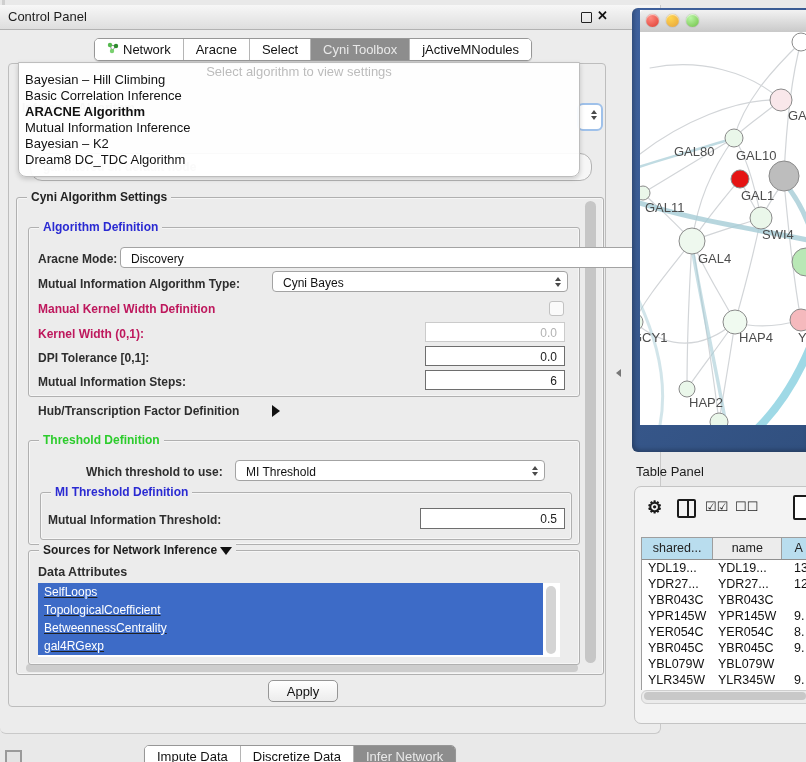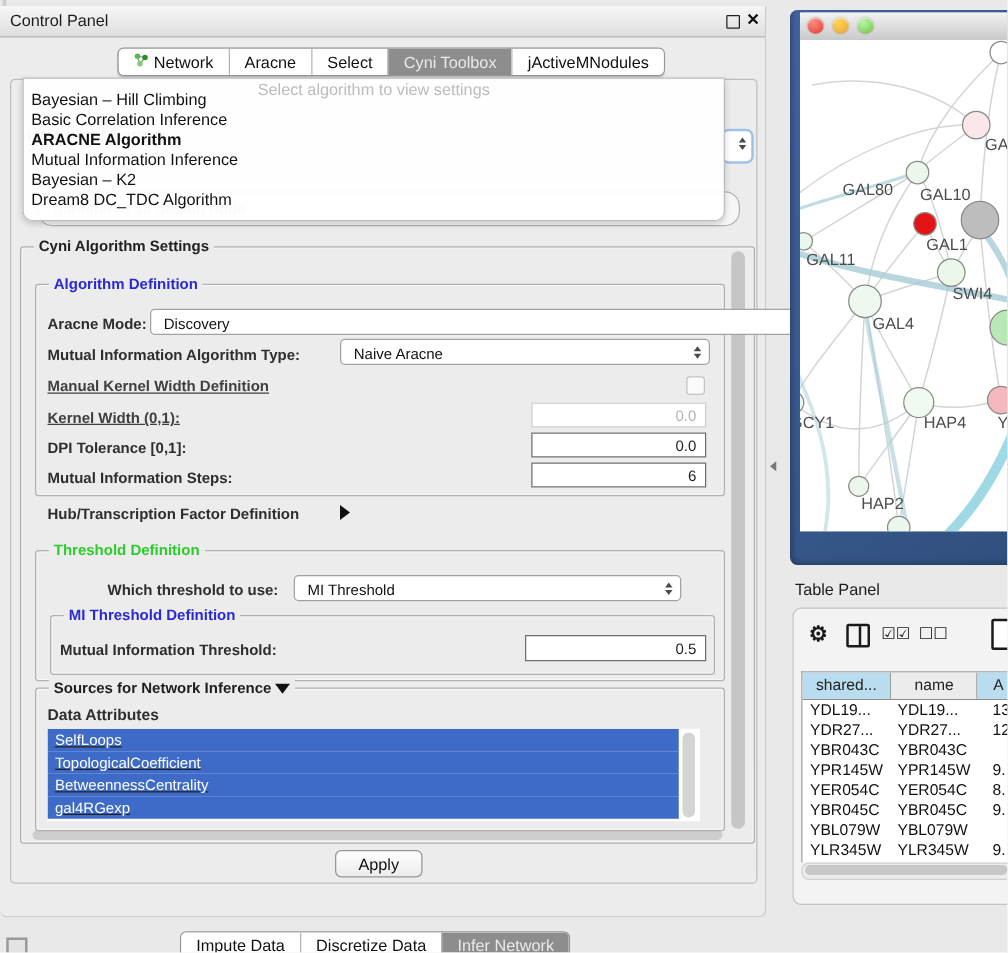--- a/index.html
+++ b/index.html
@@ -1,19 +1,19 @@
 <!DOCTYPE html>
 <html><head>
 <meta charset="utf-8">
 <style>
   html,body{margin:0;padding:0;}
   #app{position:relative;width:806px;height:762px;background:#e9e9e9;font-family:"Liberation Sans",sans-serif;overflow:hidden;color:#222;}
   .abs{position:absolute;}
   
-  .cp-window{left:0;top:5px;width:612px;height:728px;background:#ececec;border-right:1px solid #c9c9c9;border-bottom:1px solid #c9c9c9;border-radius:0 0 6px 6px;}
+  .cp-window{left:0;top:5px;width:612px;height:728px;background:#ececec;border-right:1px solid #c9c9c9;border-bottom:1px solid #c9c9c9;border-radius:0 0 6px 6px;padding-left:48px;}
   .cp-titlebar{left:0;top:0;width:100%;height:24px;background:linear-gradient(#f7f7f7,#dedede);border-bottom:1px solid #b2b2b2;}
   .cp-title{left:8px;top:4px;font-size:13px;color:#1c1c1c;}
   .float-btn{left:581px;top:7px;width:9px;height:9px;border:1.5px solid #222;border-radius:1px;}
   .close-btn{left:597px;top:3px;font-size:13px;font-weight:bold;color:#111;}
   
   .segbar{display:flex;height:21px;border:1px solid #979797;border-radius:5px;overflow:hidden;background:#fff;box-shadow:0 1px 1px rgba(0,0,0,.15);}
   .segbar .seg{display:flex;align-items:center;gap:4px;padding:0 12px;font-size:13px;background:#fff;border-left:1px solid #b5b5b5;white-space:nowrap;color:#111;}
   .segbar .seg:first-child{border-left:none;}
   .segbar .seg.sel{background:#8d8d8d;color:#e9e9e9;}
   .toptabs{left:94px;top:33px;}
@@ -28,21 +28,21 @@
   .dropdown{left:18px;top:57px;width:560px;height:113px;background:rgba(255,255,255,0.93);border:1px solid #bdbdbd;border-radius:0 0 8px 8px;box-shadow:0 2px 5px rgba(0,0,0,.18);z-index:30;}
   .dd-prompt{left:0;top:1px;width:100%;text-align:center;font-size:13px;color:#bcbcbc;}
   .dd-item{position:absolute;left:4px;width:550px;height:16px;font-size:13px;color:#111;padding-left:2px;white-space:nowrap;}
   .dd-item.bold{font-weight:bold;}
   
   .gbox{position:absolute;border:1px solid #b0b0b0;border-radius:3px;box-shadow:inset 0 0 0 1px rgba(255,255,255,.55);}
   .glabel{position:absolute;top:-8px;left:10px;background:#ececec;padding:0 4px;font-size:12px;font-weight:bold;white-space:nowrap;}
   .glabel.blue{color:#2a2ad2;}
   .glabel.green{color:#2ccc2c;}
   .lbl{position:absolute;font-size:12px;font-weight:bold;color:#2e2e2e;white-space:nowrap;}
-  .lbl.dis{color:#404040;text-decoration:underline;}
+  .lbl.dis{color:#be185d;}
   .field{position:absolute;background:#fff;border:1px solid #6e6e6e;font-size:12px;text-align:right;padding:3px 7px 0 7px;box-sizing:border-box;}
   .field.disabled{border-color:#cbcbcb;color:#b3b3b3;}
   .combo{position:absolute;background:#fff;border:1px solid #a3a3a3;border-radius:4px;font-size:12px;color:#111;box-sizing:border-box;padding:4px 20px 0 10px;white-space:nowrap;}
   .combo .arrows{position:absolute;right:6px;top:50%;transform:translateY(-50%);display:flex;flex-direction:column;gap:2px;}
   .tri-up{width:0;height:0;border-left:3.5px solid transparent;border-right:3.5px solid transparent;border-bottom:4px solid #4a4a4a;}
   .tri-dn{width:0;height:0;border-left:3.5px solid transparent;border-right:3.5px solid transparent;border-top:4px solid #4a4a4a;}
   .checkbox{position:absolute;width:13px;height:13px;border:1px solid #c2c2c2;border-radius:3px;background:#fafafa;}
   .attr-list{position:absolute;left:38px;top:578px;width:522px;height:74px;background:#fff;overflow:hidden;text-decoration:underline;}
   .attr-item{height:18px;background:#3d6bc7;color:#fff;font-size:12px;padding:2px 0 0 6px;box-sizing:border-box;width:505px;}
   .vscroll-thumb{position:absolute;background:#c6c6c6;border-radius:6px;}
@@ -151,21 +151,21 @@
     <div class="lbl" style="left:38px;top:247px;">Aracne Mode:</div>
     <div class="combo" style="left:120px;top:242px;width:536px;height:21px;">
       <span>Discovery</span>
       <span class="arrows">
           <span class="tri-up"></span>
           <span class="tri-dn"></span>
         </span>
     </div>
     <div class="lbl" style="left:38px;top:272px;">Mutual Information Algorithm Type:</div>
     <div class="combo" style="left:272px;top:266px;width:296px;height:21px;">
-      <span>Naive Aracne</span>
+      <span>Cyni Bayes</span>
       <span class="arrows">
           <span class="tri-up"></span>
           <span class="tri-dn"></span>
         </span>
     </div>
     <div class="lbl dis" style="left:38px;top:297px;">Manual Kernel Width Definition</div>
     <div class="checkbox" style="left:549px;top:296px;"></div>
     <div class="lbl dis" style="left:38px;top:322px;">Kernel Width (0,1):</div>
     <div class="field disabled" style="left:425px;top:317px;width:140px;height:20px;">0.0</div>
     <div class="lbl" style="left:38px;top:346px;">DPI Tolerance [0,1]:</div>

